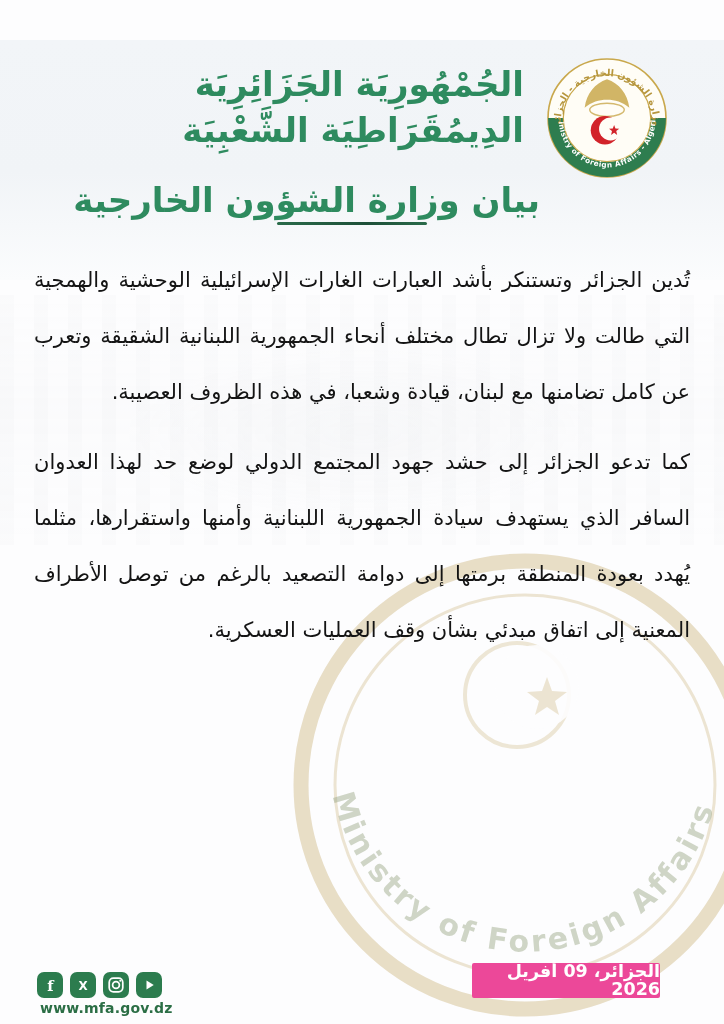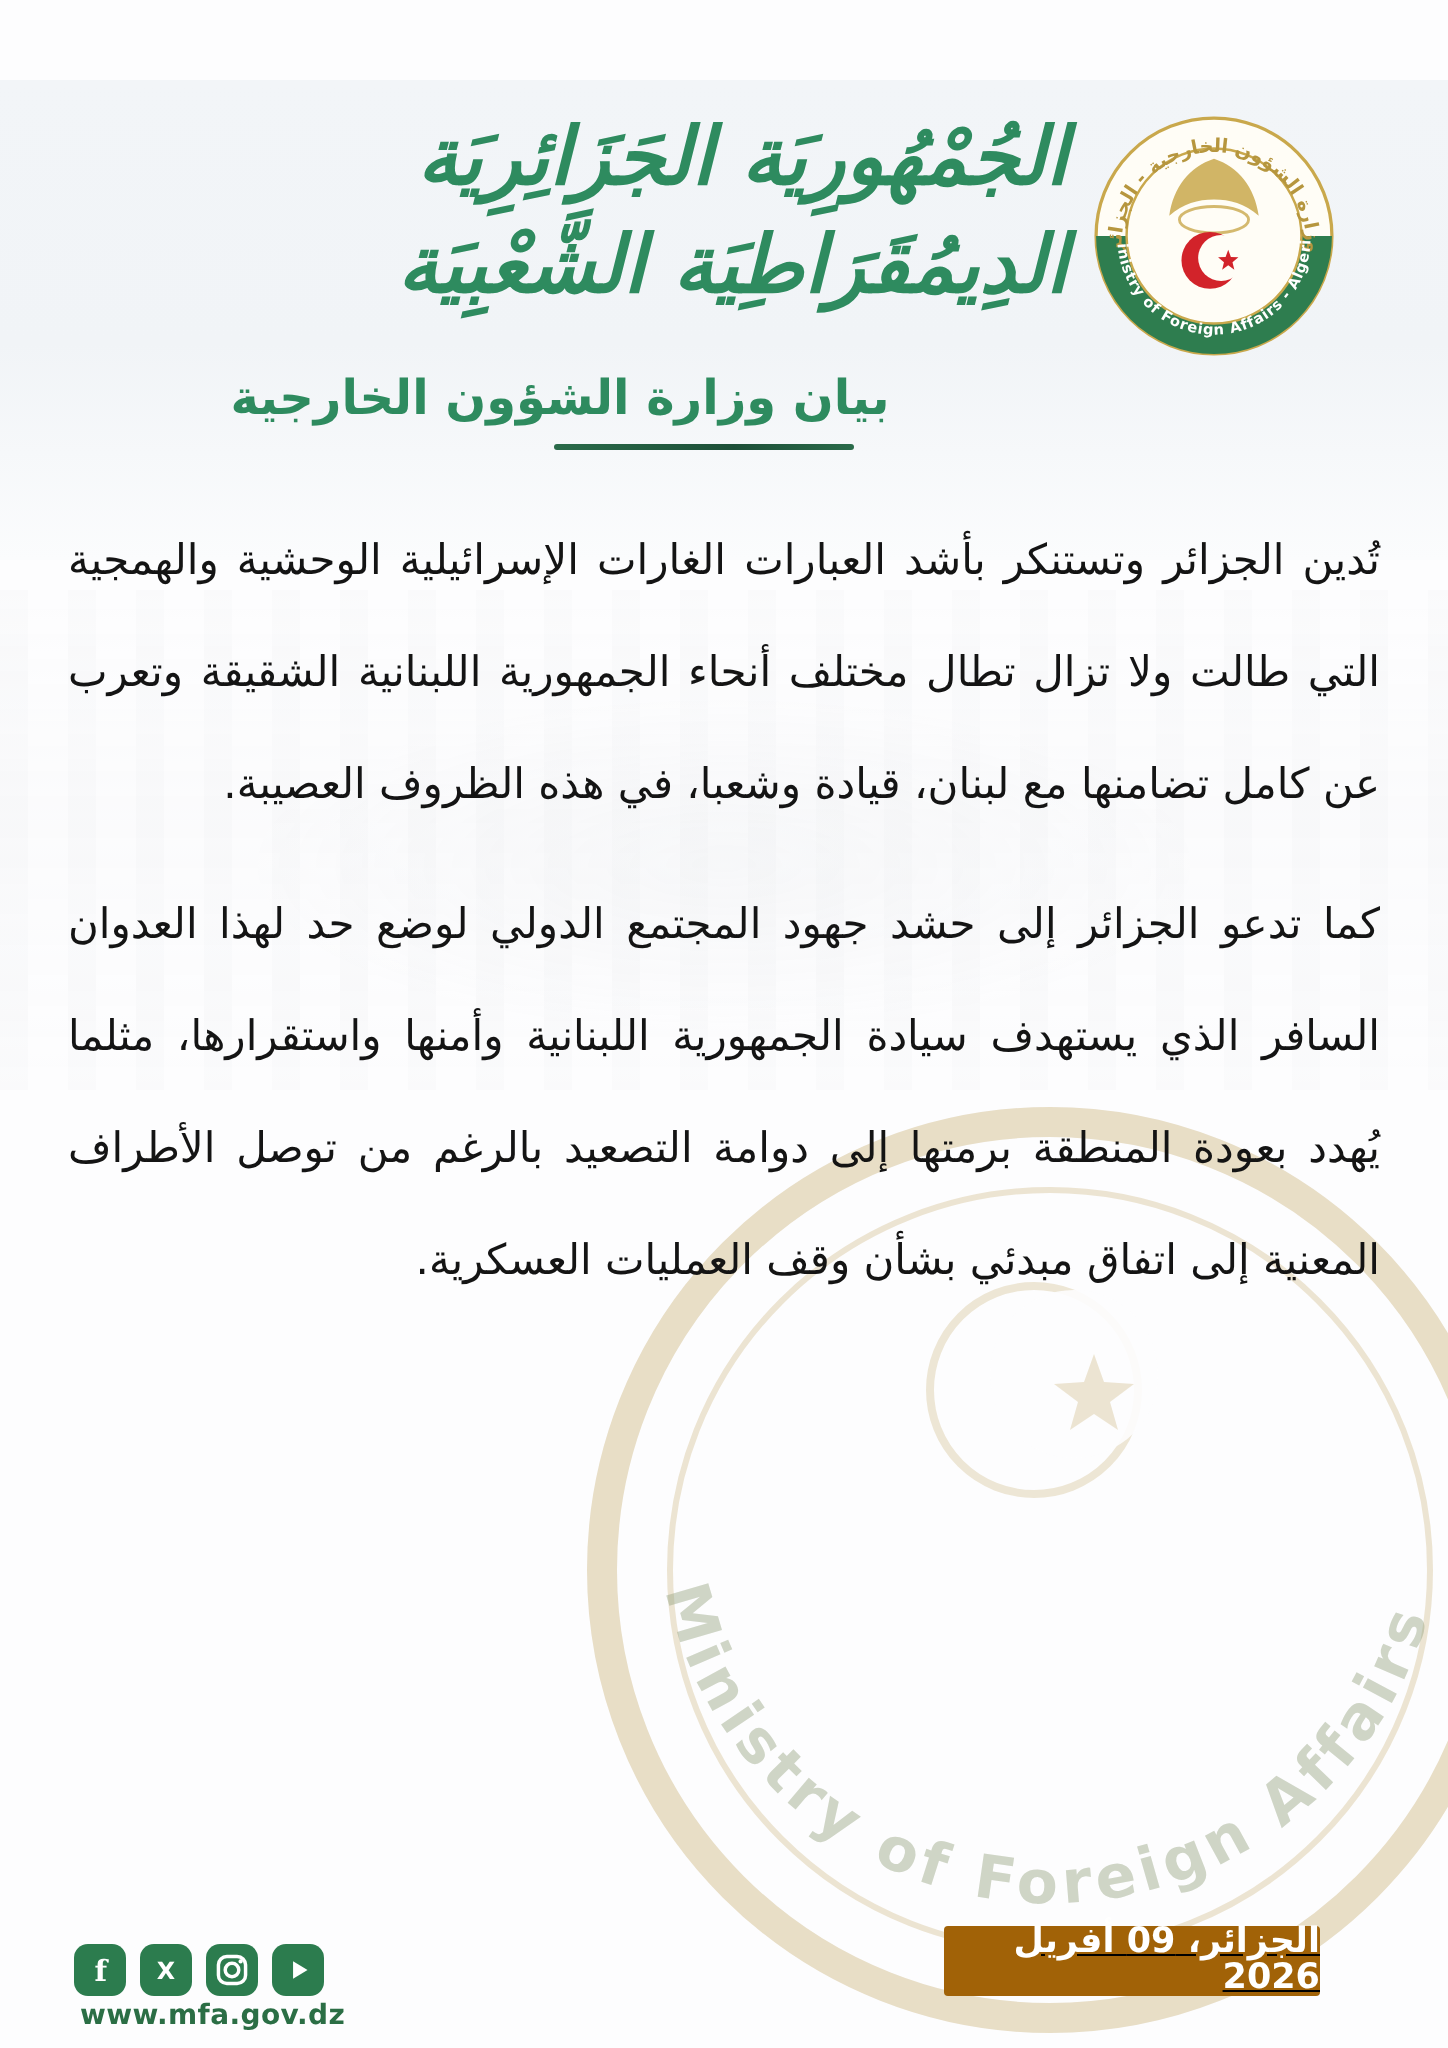--- a/index.html
+++ b/index.html
@@ -12,41 +12,41 @@
   .wm-building{position:absolute;left:0;top:295px;width:724px;height:250px;z-index:0;opacity:.55;
     background:
       radial-gradient(ellipse 340px 120px at 50% 55%, rgba(170,178,185,.10), rgba(170,178,185,0) 70%),
       repeating-linear-gradient(90deg, rgba(160,168,175,.06) 0 14px, rgba(160,168,175,0) 14px 34px),
       linear-gradient(180deg, rgba(200,206,212,0) 0%, rgba(200,206,212,.07) 45%, rgba(200,206,212,0) 100%);}
   .wm-seal{position:absolute;left:285px;top:545px;width:480px;height:480px;z-index:0;}
 
   
   .header-text{position:absolute;top:46px;right:184px;width:520px;z-index:2;
     direction:rtl;text-align:right;color:#2e8b5f;}
-  .header-text h1{margin:6px;font-size:40px;line-height:1.35;font-weight:bold;font-style:italic;}
-  .header-text h2{margin:24px 0 0 0;font-size:24px;line-height:1.3;font-weight:bold;text-align:center;}
+  .header-text h1{margin:16px;font-size:34px;line-height:1.35;font-weight:bold;}
+  .header-text h2{margin:24px 0 0 0;font-size:34px;line-height:1.3;font-weight:bold;}
   .seal{position:absolute;top:57px;right:56px;width:122px;height:122px;z-index:2;}
   .divider{position:absolute;top:222px;left:277px;width:150px;height:3px;z-index:2;
     background:linear-gradient(90deg,#2a6b4a,#1d4f38 60%,#2a6b4a);border-radius:2px;}
 
   
   .content{position:absolute;top:252px;left:34px;right:34px;z-index:2;direction:rtl;}
   .content p{margin:0 0 14px 0;font-size:21px;line-height:56px;font-weight:normal;color:#141414;
     text-align:justify;-moz-text-align-last:right;text-align-last:right;}
 
   
   .social-row{position:absolute;left:37px;top:972px;display:flex;gap:7px;z-index:3;}
   .social-icon{width:26px;height:26px;border-radius:7px;background:#2c7c4e;
     display:flex;align-items:center;justify-content:center;box-sizing:border-box;}
   .social-icon svg{width:22px;height:22px;display:block;}
   .website{position:absolute;left:40px;top:1000px;z-index:3;font-size:14px;font-weight:bold;
     color:#2b6e45;letter-spacing:.2px;text-decoration:none;}
   .date-box{position:absolute;left:472px;top:963px;width:188px;height:35px;z-index:3;
-    background:#a16207;border-radius:2px;display:flex;align-items:center;justify-content:center;
-    direction:rtl;text-decoration:underline;}
+    background:#ec4899;border-radius:2px;display:flex;align-items:center;justify-content:center;
+    direction:rtl;}
   .date-box span{color:#ffffff;font-size:17.5px;font-weight:bold;line-height:1;}
 </style>
 </head>
 <body>
 
 <div class="page">
 
   <div class="header-band"></div>
   <div class="wm-building"></div>
 

